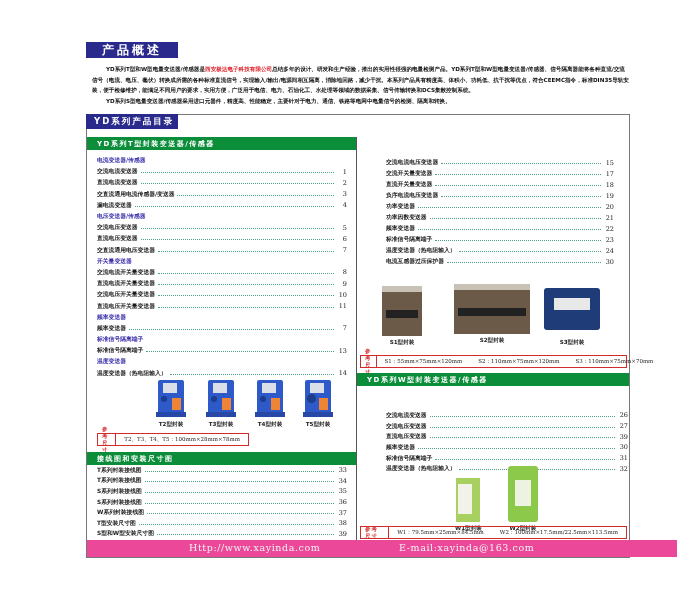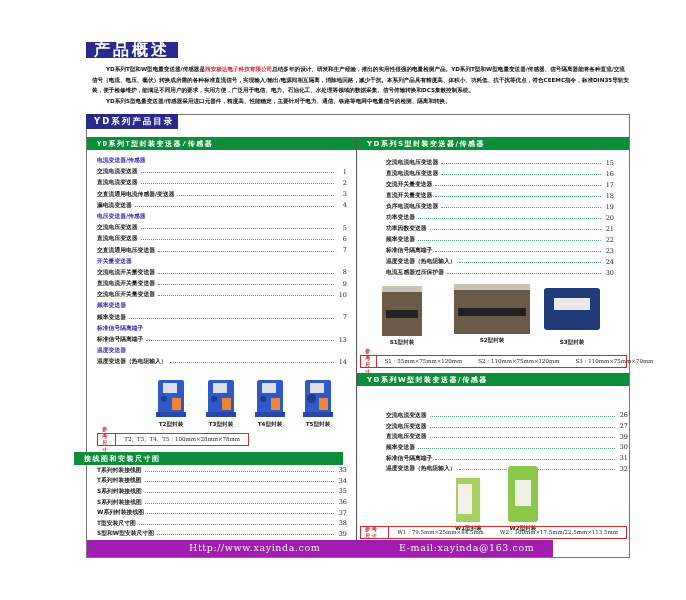--- a/index.html
+++ b/index.html
@@ -4,21 +4,21 @@
 <style>
   * { box-sizing: border-box; margin: 0; padding: 0; }
   html, body { width: 686px; height: 600px; background: #ffffff; overflow: hidden; }
   body { font-family: "DejaVu Sans", sans-serif; color: #1a1a1a; position: relative; }
 
   .page { position: absolute; left: 0; top: 0; width: 686px; height: 600px; }
 
   
   .overview-title {
     position: absolute; left: 86px; top: 42px; width: 92px; height: 16px;
-    background: #2a2a8c; color: #fff; font-size: 16px; font-weight: bold;
+    background: #2a2a8c; color: #fff; font-size: 12px; font-weight: bold;
     display: flex; align-items: center; justify-content: center; letter-spacing: 3px;
   }
   .overview-text {
     position: absolute; left: 92px; top: 64px; width: 538px;
     font-size: 5.6px; line-height: 10.6px; color: #111; font-weight: bold;
   }
   .overview-text p { text-indent: 14px; }
   .overview-text .company { color: #e0202a; }
 
   
@@ -79,42 +79,42 @@
   .s3 { width: 56px; height: 42px; background: #1f3b78; position: relative; border-radius: 3px; }
   .s3 .label { position: absolute; left: 10px; top: 10px; width: 36px; height: 12px; background: #e8e8e8; }
 
   
   .w1 { width: 24px; height: 44px; background: #a8d060; position: relative; }
   .w1 .face { position: absolute; left: 2px; top: 6px; width: 14px; height: 30px; background: #f2f2e8; }
   .w2 { width: 30px; height: 56px; background: #8cc84a; position: relative; border-radius: 3px; }
   .w2 .face { position: absolute; left: 7px; top: 14px; width: 16px; height: 26px; background: #eef2e2; }
 
   .footer {
-    position: absolute; left: 87px; top: 540px; width: 466px; height: 17px; background: #a21caf;
+    position: absolute; left: 87px; top: 540px; width: 590px; height: 17px; background: #ec4899;
     color: #f4f4f4; font-family: "DejaVu Serif", serif; font-size: 9.5px; letter-spacing: 0.6px; text-align: right;
   }
   .footer .web { position: absolute; left: 102px; top: 2px; }
   .footer .mail { position: absolute; left: 312px; top: 2px; }
 </style>
 </head>
 <body>
 
 <div class="page">
 
   <div class="overview-title">产品概述</div>
   <div class="overview-text">
     <p><span>YD系列T型和W型电量变送器/传感器是</span><span class="company">西安极达电子科技有限公司</span><span>总结多年的设计、研发和生产经验，推出的实用性很强的电量检测产品。YD系列T型和W型电量变送器/传感器、信号隔离器能将各种直流/交流信号（电流、电压、毫伏）转换成所需的各种标准直流信号，实现输入/输出/电源间相互隔离，消除地回路，减少干扰。本系列产品具有精度高、体积小、功耗低、抗干扰等优点，符合CEEMC指令，标准DIN35导轨安装，便于检修维护，能满足不同用户的要求，实用方便，广泛用于电信、电力、石油化工、水处理等领域的数据采集、信号传输转换和DCS集散控制系统。</span></p>
     <p>YD系列S型电量变送器/传感器采用进口元器件，精度高、性能稳定，主要针对于电力、通信、铁路等电网中电量信号的检测、隔离和转换。</p>
   </div>
 
   <div class="frame"></div>
   <div class="catalog-title">YD系列产品目录</div>
   <div class="col-divider"></div>
 
-  <div class="green-bar" style="left:87px;top:137px;width:269px;font-family:Liberation Mono, monospace;">YD系列T型封装变送器/传感器</div>
+  <div class="green-bar" style="left:87px;top:137px;width:269px;">YD系列T型封装变送器/传感器</div>
 
   <div class="toc" style="left:97px;top:155px;width:250px;">
     <div class="group">电流变送器/传感器</div>
     <div class="row">
         <span class="lbl">交流电流变送器</span>
         <span class="dots"></span>
         <span class="pg">1</span>
       </div>
     <div class="row">
         <span class="lbl">直流电流变送器</span>
@@ -157,20 +157,25 @@
       </div>
     <div class="row">
         <span class="lbl">直流电流开关量变送器</span>
         <span class="dots"></span>
         <span class="pg">9</span>
       </div>
     <div class="row">
         <span class="lbl">交流电压开关量变送器</span>
         <span class="dots"></span>
         <span class="pg">10</span>
+      </div>
+    <div class="row">
+        <span class="lbl">直流电压开关量变送器</span>
+        <span class="dots"></span>
+        <span class="pg">11</span>
       </div>
 
     <div class="group">频率变送器</div>
     <div class="row">
         <span class="lbl">频率变送器</span>
         <span class="dots"></span>
         <span class="pg">7</span>
       </div>
 
     <div class="group">标准信号隔离端子</div>
@@ -227,21 +232,21 @@
         <div class="base"></div>
       </div>
     <div class="cap">T5型封装</div>
   </div>
 
   <div class="dims-box" style="left:97px;top:433px;width:152px;">
     <span class="tag">参考尺寸</span>
     <span class="val">T2、T3、T4、T5：100mm×28mm×78mm</span>
   </div>
 
-  <div class="green-bar" style="left:74px;top:452px;width:269px;">接线图和安装尺寸图</div>
+  <div class="green-bar" style="left:87px;top:452px;width:269px;">接线图和安装尺寸图</div>
   <div class="toc" style="left:97px;top:465px;width:250px;">
     <div class="row" style="height:10.6px">
         <span class="lbl">T系列封装接线图</span>
         <span class="dots"></span>
         <span class="pg">33</span>
       </div>
     <div class="row" style="height:10.6px">
         <span class="lbl">T系列封装接线图</span>
         <span class="dots"></span>
         <span class="pg">34</span>
@@ -266,31 +271,25 @@
         <span class="dots"></span>
         <span class="pg">38</span>
       </div>
     <div class="row" style="height:10.6px">
         <span class="lbl">S型和W型安装尺寸图</span>
         <span class="dots"></span>
         <span class="pg">39</span>
       </div>
   </div>
 
-  <div class="green-bar" style="left:357px;top:137px;width:272px;">YD系列S型封装变送器/传感器</div>
   <div class="toc" style="left:386px;top:157px;width:228px;">
     <div class="row" style="height:11px">
         <span class="lbl">交流电流电压变送器</span>
         <span class="dots"></span>
         <span class="pg">15</span>
-      </div>
-    <div class="row" style="height:11px">
-        <span class="lbl">直流电流电压变送器</span>
-        <span class="dots"></span>
-        <span class="pg">16</span>
       </div>
     <div class="row" style="height:11px">
         <span class="lbl">交流开关量变送器</span>
         <span class="dots"></span>
         <span class="pg">17</span>
       </div>
     <div class="row" style="height:11px">
         <span class="lbl">直流开关量变送器</span>
         <span class="dots"></span>
         <span class="pg">18</span>

